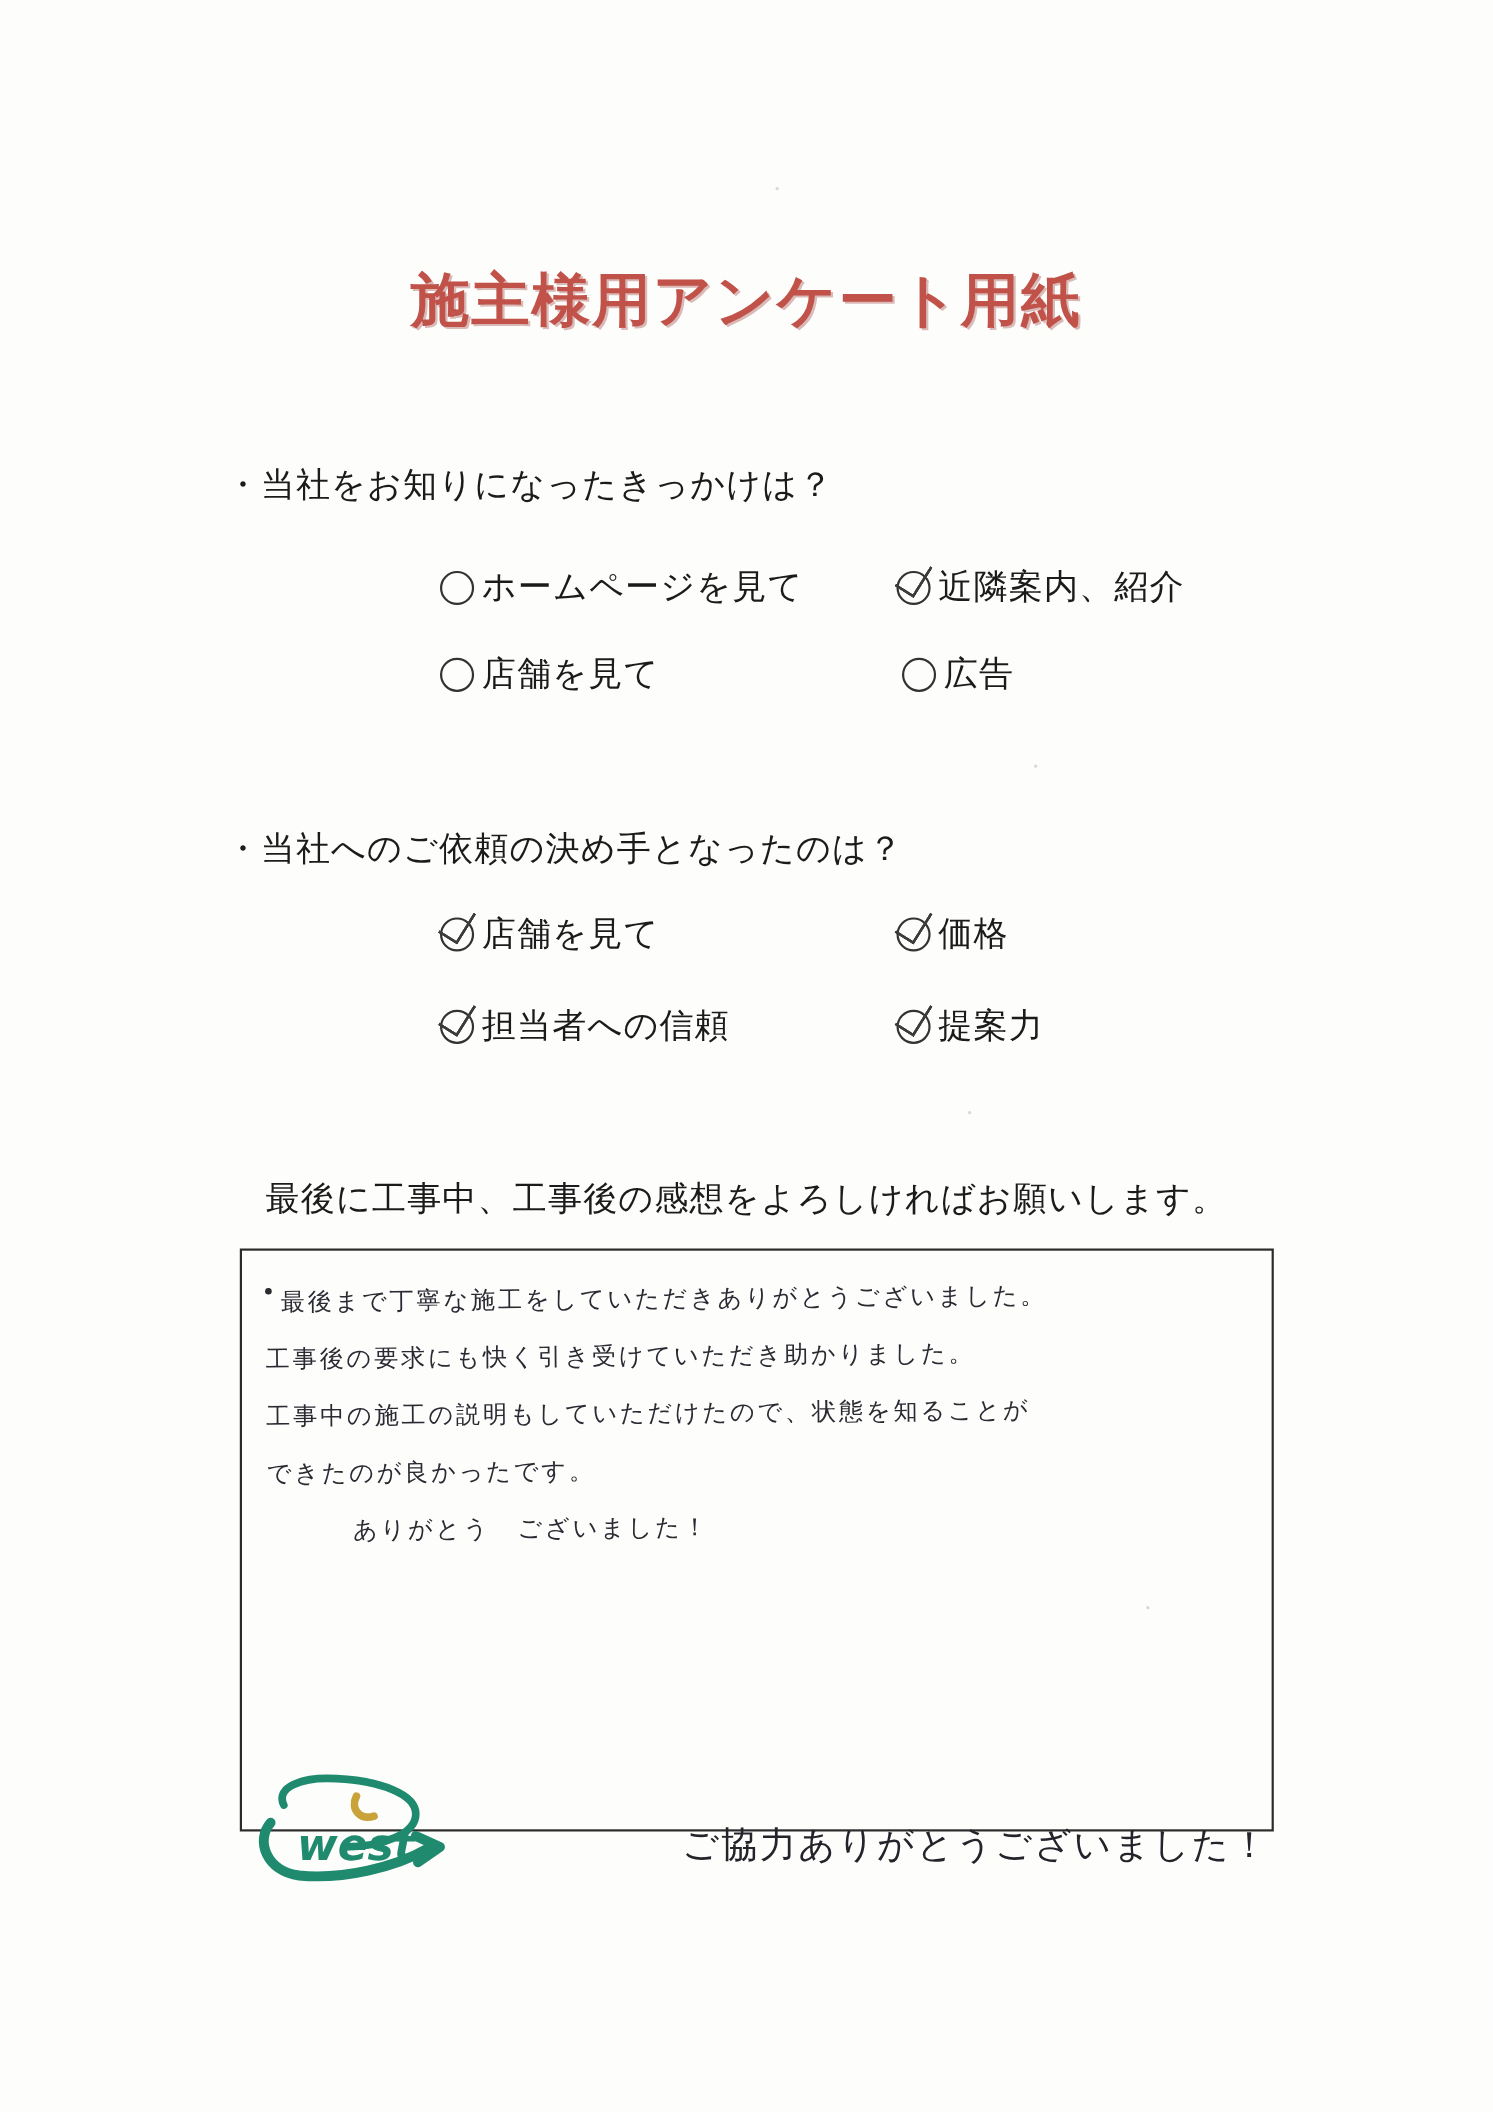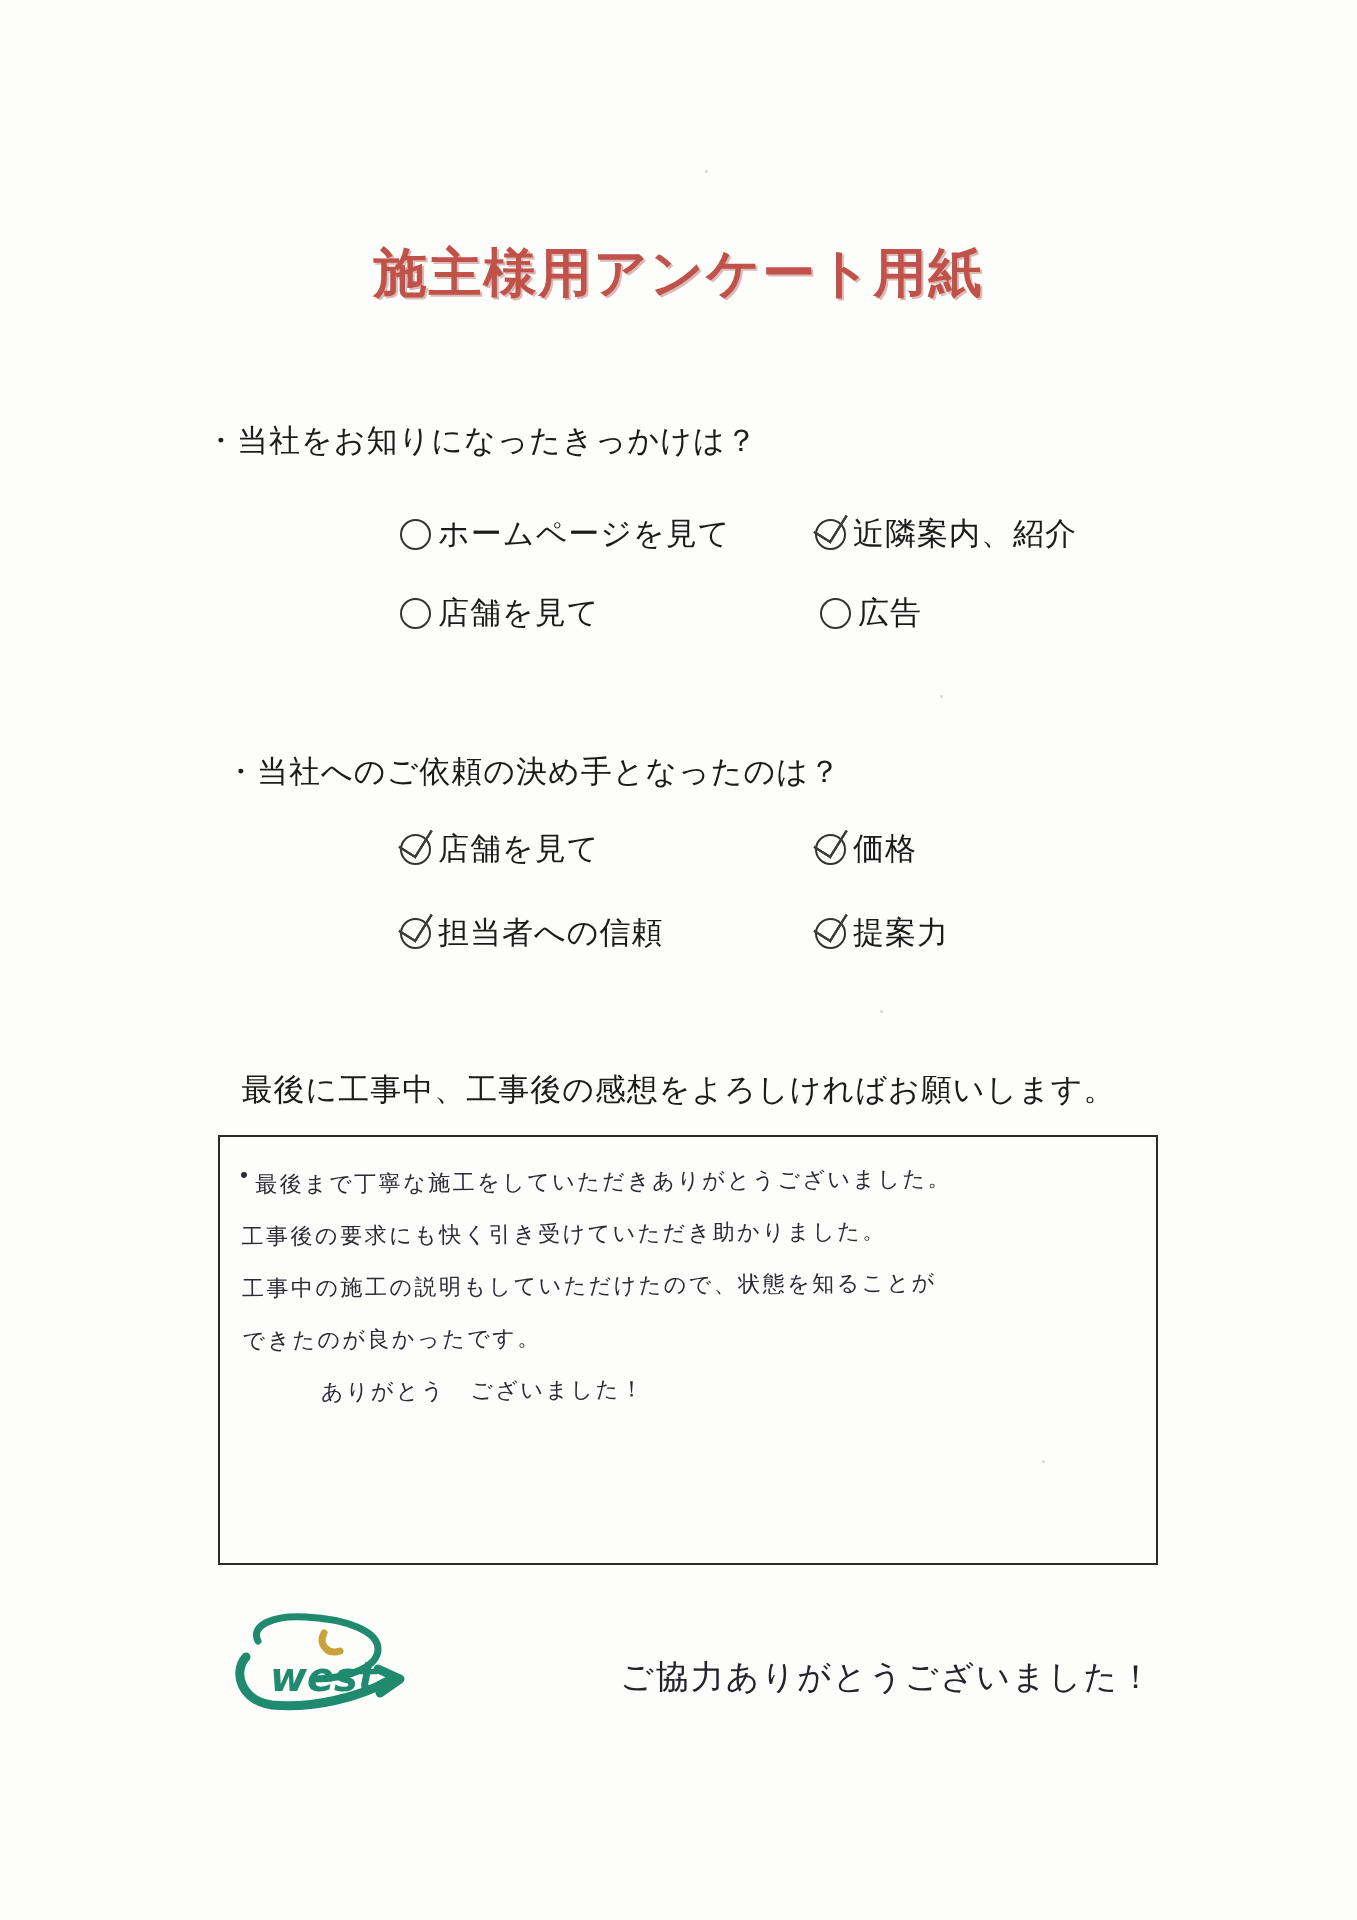--- a/index.html
+++ b/index.html
@@ -39,21 +39,21 @@
   }
 
   
   .question {
     position: absolute;
     font-size: 31px;
     letter-spacing: 1px;
     white-space: nowrap;
   }
   .q1 { top: 420px; left: 205px; }
-  .q2 { top: 751px; left: 205px; margin-left: 20px; }
+  .q2 { top: 751px; left: 205px; }
 
   .opt {
     position: absolute;
     font-size: 31px;
     letter-spacing: 1px;
     white-space: nowrap;
     display: flex;
     align-items: center;
   }
   .circle {
@@ -100,21 +100,21 @@
     font-size: 31px;
     letter-spacing: 1px;
   }
 
   
   .comment-box {
     position: absolute;
     top: 1135px;
     left: 218px;
     width: 940px;
-    height: 430px;
+    height: 530px;
     border: 2px solid #2b2b2b;
     box-sizing: border-box;
   }
   .handwriting {
     position: absolute;
     left: 22px;
     top: 18px;
     right: 16px;
     font-family: "DejaVu Sans", sans-serif;
     font-size: 22px;

